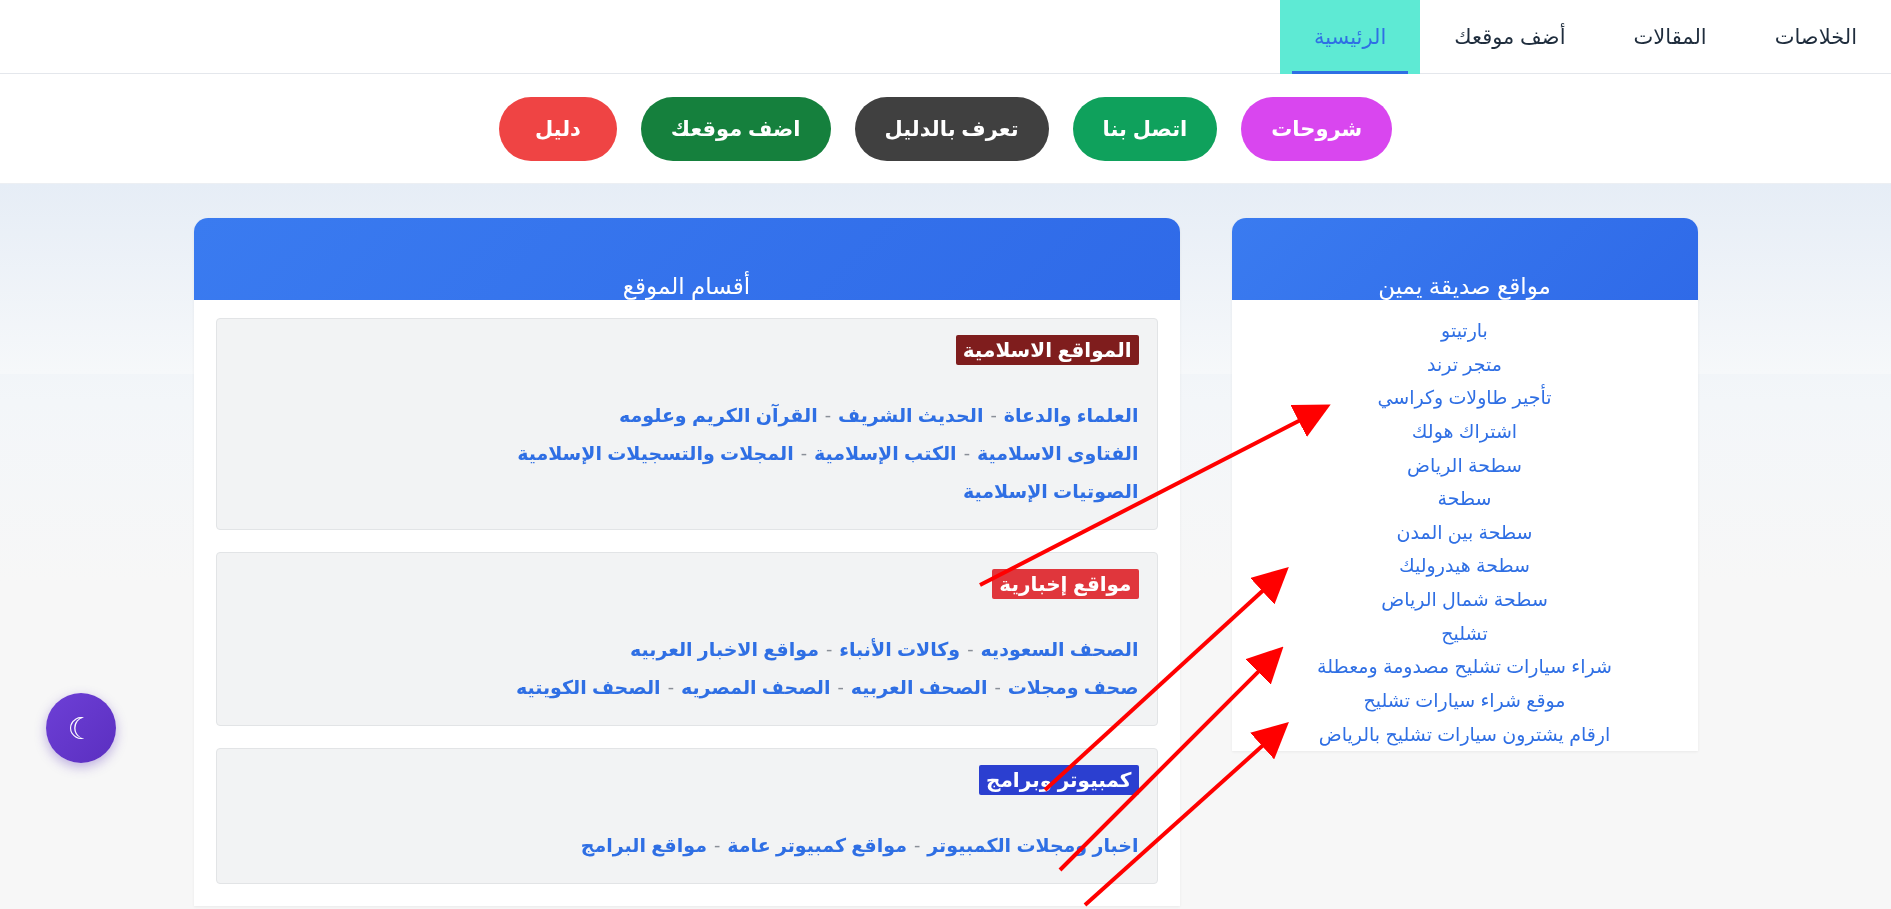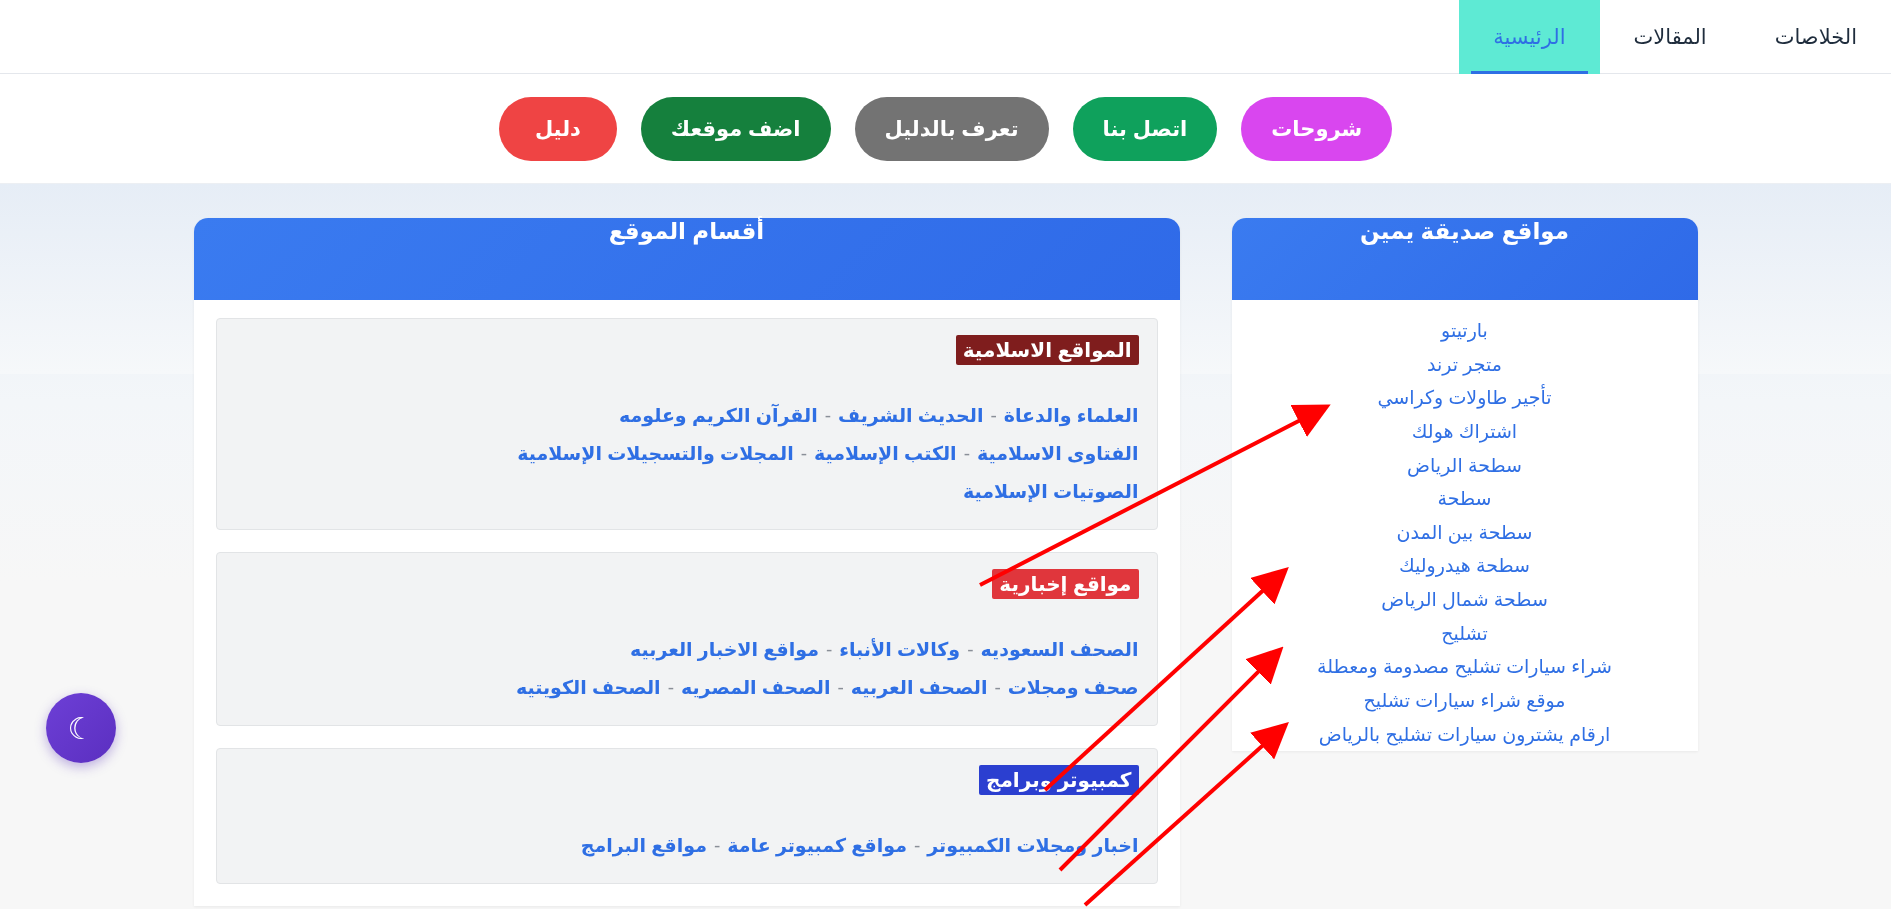--- a/index.html
+++ b/index.html
@@ -118,24 +118,24 @@
     background: #ffffff;
     border-radius: 14px 14px 0 0;
     box-shadow: 0 1px 3px rgba(0,0,0,.06);
   }
   .card-header {
     background: linear-gradient(135deg, #3a7bf0 0%, #2f6ae8 100%);
     color: #ffffff;
     border-radius: 14px 14px 0 0;
     height: 82px;
     display: flex;
-    align-items: flex-start;
+    align-items: flex-end;
     justify-content: center;
     font-size: 23px;
-    font-weight: bold;
+    font-weight: normal;
   }
   .card-main { width: 986px; }
   .card-side { width: 466px; }
   .card-body { padding: 18px 22px 0 22px; }
   .card-body-side { padding: 14px 12px 0 12px; text-align: center; }
 
   
   .cat-block {
     background: #f2f3f4;
     border: 1px solid #e2e4e6;
@@ -210,34 +210,37 @@
 <div class="page">
 
   <div class="topnav">
     <div class="nav-items">
       <div class="nav-item">
         <span>الخلاصات</span>
       </div>
       <div class="nav-item">
         <span>المقالات</span>
       </div>
+      <div class="nav-item">
+        <span>أضف موقعك</span>
+      </div>
       <div class="nav-item active">
         <span>الرئيسية</span>
       </div>
     </div>
   </div>
 
   <div class="pillbar">
     <button class="pill" style="background:#d946ef">
       <span>شروحات</span>
     </button>
     <button class="pill" style="background:#0fa15c">
       <span>اتصل بنا</span>
     </button>
-    <button class="pill" style="background:#737373">
+    <button class="pill" style="background:#404040">
       <span>تعرف بالدليل</span>
     </button>
     <button class="pill" style="background:#15803d">
       <span>اضف موقعك</span>
     </button>
     <button class="pill" style="background:#ef4444">
       <span>دليل</span>
     </button>
   </div>
 

